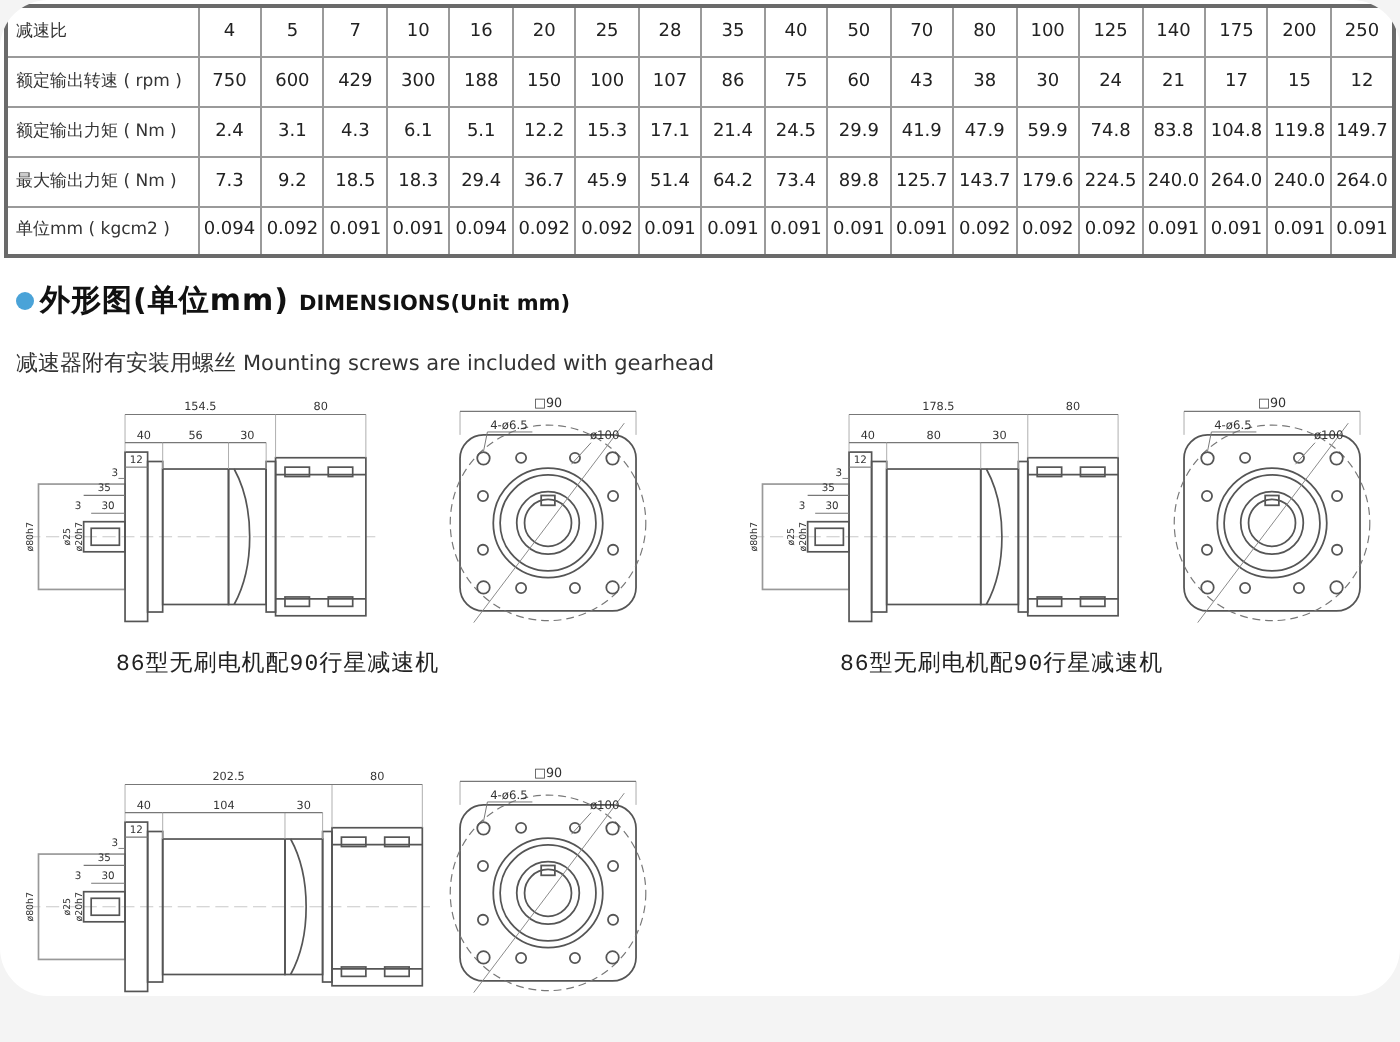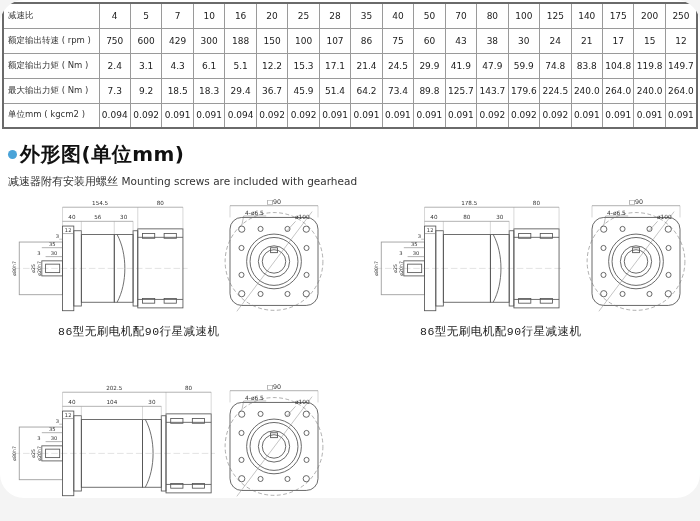--- a/index.html
+++ b/index.html
@@ -9,21 +9,21 @@
 
   table.spec-table { position:absolute; left:2px; top:2px; width:696px;
     border-collapse:collapse; table-layout:fixed; border:2px solid #6a6a6a; }
   table.spec-table td { border:1px solid #9a9a9a; height:25px; font-size:9px;
     color:#222; text-align:center; vertical-align:middle; padding:0; overflow:hidden; white-space:nowrap; }
   table.spec-table td.rowlabel { width:96px; text-align:left; padding-left:4px; font-size:8.5px; color:#333; }
 
   .section-header { position:absolute; left:8px; top:141px; display:flex; align-items:baseline; }
   .bullet { width:9px; height:9px; border-radius:50%; background:#4aa3d8; display:inline-block;
     margin-right:3px; position:relative; top:0px; align-self:center; }
-  .title-cn { font-size:20px; font-weight:bold; color:#111; letter-spacing:0.5px; }
+  .title-cn { font-size:15px; font-weight:bold; color:#111; letter-spacing:0.5px; }
   .title-en { font-size:10.5px; font-weight:bold; color:#111; margin-left:5px; }
   .section-sub { position:absolute; left:8px; top:174px; font-size:11px; color:#333; }
   .section-sub .en { font-size:10.5px; }
 
   svg.drawing { position:absolute; }
   .caption { position:absolute; font-size:11.5px; color:#222;
     font-family:Liberation Mono, monospace; letter-spacing:0.5px; }
 </style>
 </head>
 <body>
@@ -141,20 +141,21 @@
           <td>0.091</td>
           <td>0.091</td>
           <td>0.091</td>
         </tr>
       </tbody>
   </table>
 
   <div class="section-header">
     <span class="bullet"></span>
     <span class="title-cn">外形图(单位mm)</span>
+    <span class="title-en">DIMENSIONS(Unit mm)</span>
   </div>
   <div class="section-sub">
     <span>减速器附有安装用螺丝</span>
     <span class="en">Mounting screws are included with gearhead</span>
   </div>
 
   <svg id="side-0" class="drawing" style="left:6px;top:195px" width="209" height="127" viewBox="0 0 222 135">
       <line x1="8" y1="78" x2="193" y2="78" stroke="#c4c4c4" stroke-width="0.5" stroke-dasharray="7 3"></line>
       <g stroke="#555" stroke-width="0.9" fill="none">
         <rect x="14" y="50" width="46" height="56" stroke="#999"></rect>

